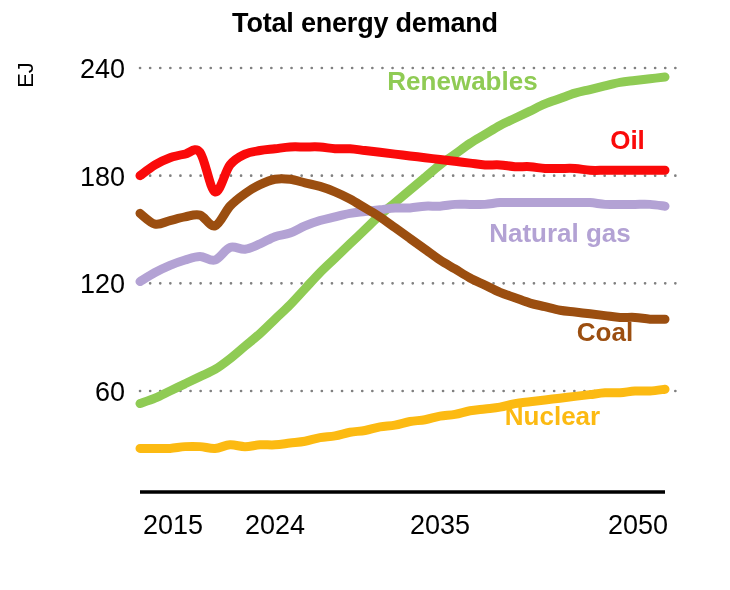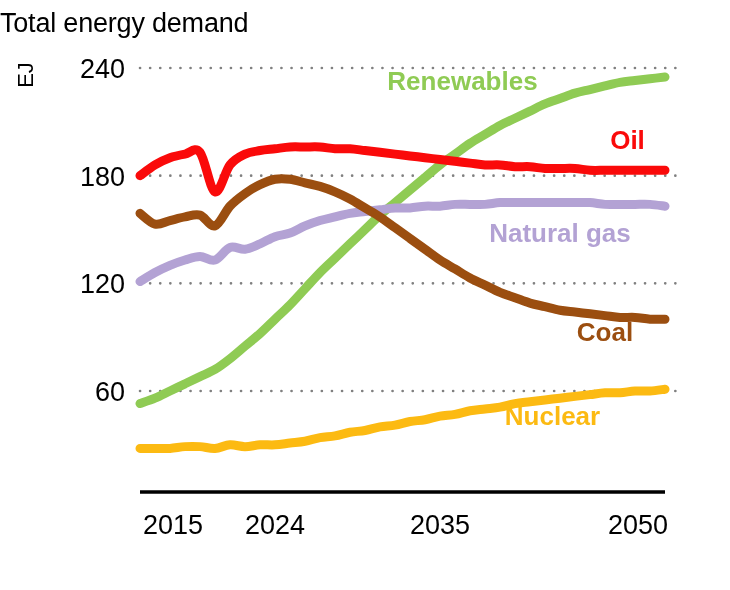--- a/index.html
+++ b/index.html
@@ -16,22 +16,23 @@
   #chart-root {
     position: relative;
     width: 730px;
     height: 590px;
   }
   .chart-title {
     position: absolute;
     left: 0;
     top: 8px;
     width: 730px;
+    text-align: center;
     font-size: 27px;
-    font-weight: normal;
+    font-weight: bold;
     color: #000000;
     letter-spacing: -0.2px;
   }
   .y-axis-title {
     position: absolute;
     left: 6px;
     top: 52px;
     width: 40px;
     height: 46px;
     font-size: 22px;

